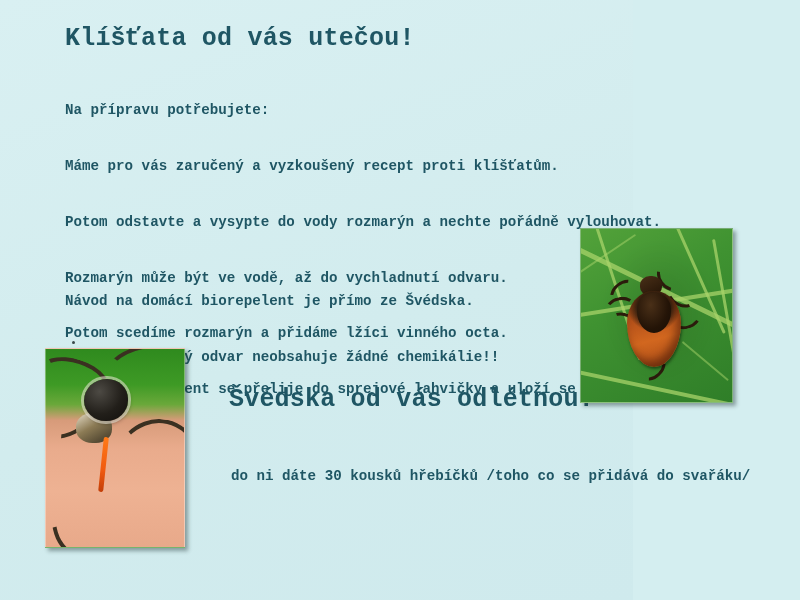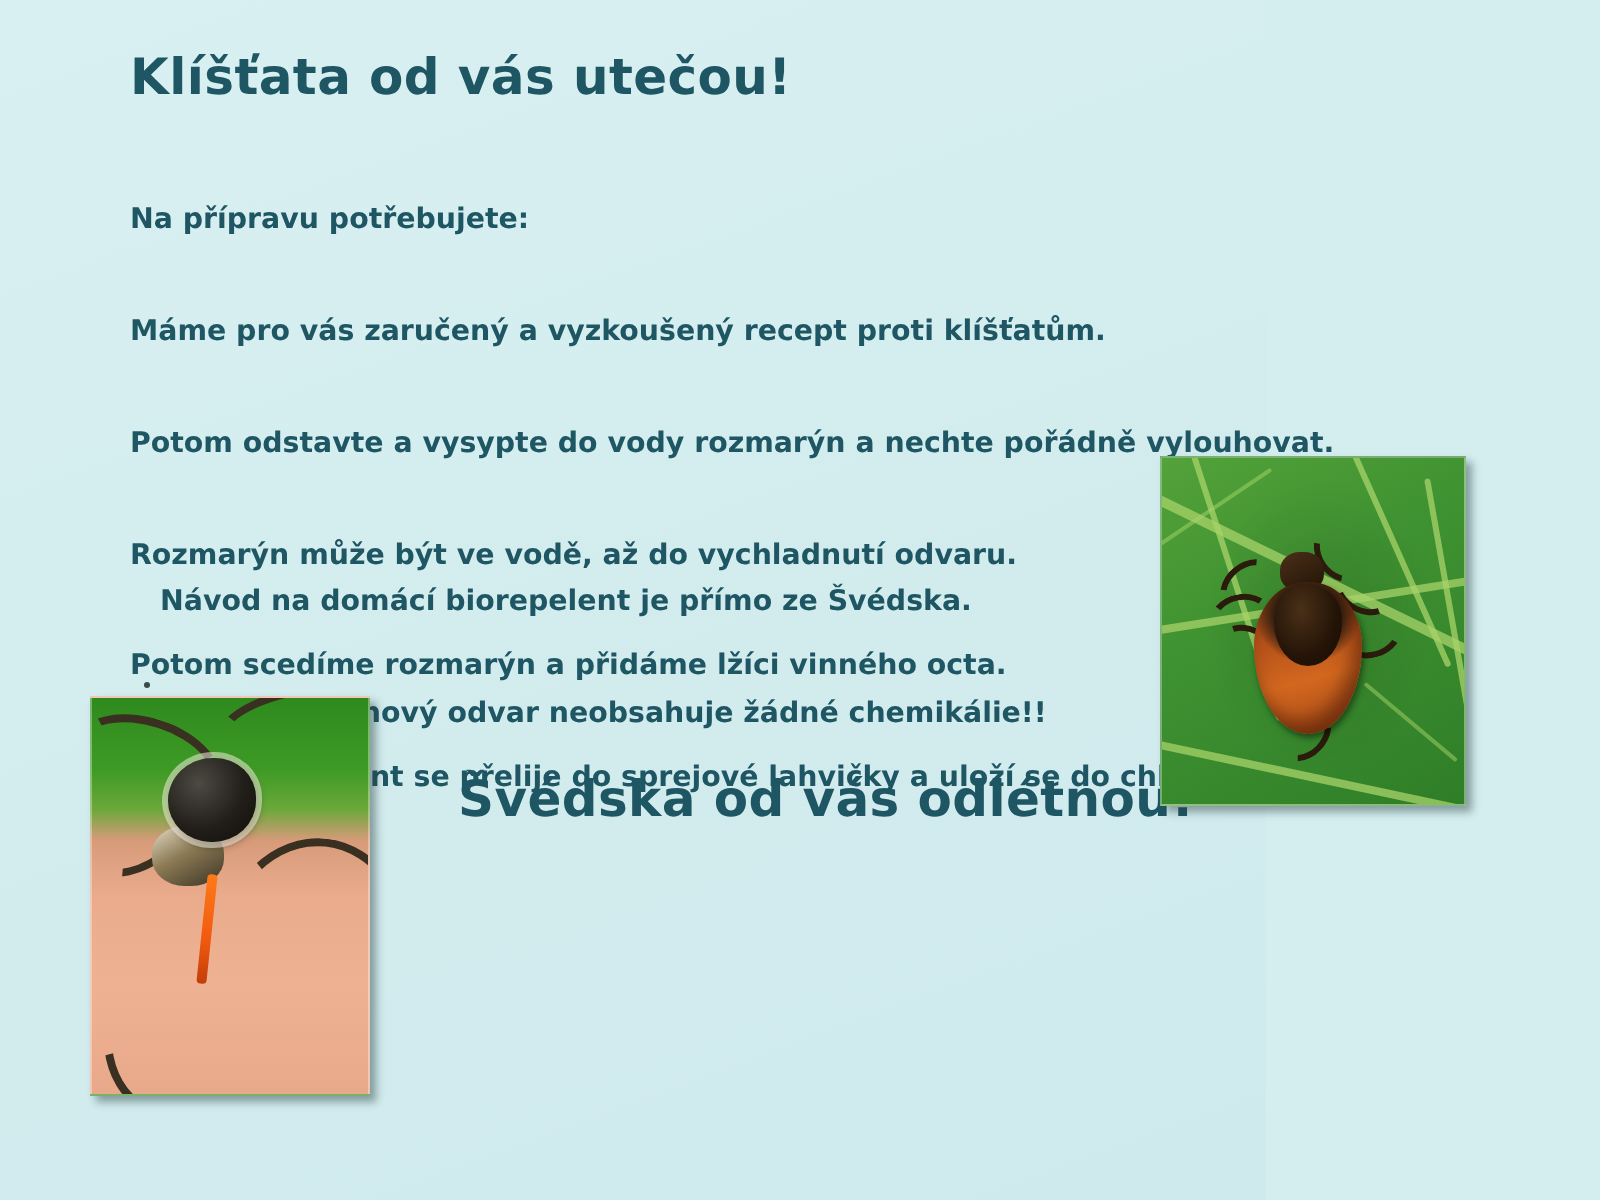--- a/index.html
+++ b/index.html
@@ -11,20 +11,21 @@
     height: 600px;
     overflow: hidden;
     background: #d4eef0;
     font-family: "DejaVu Sans", sans-serif;
   }
   .slide {
     position: relative;
     width: 633px;
     height: 600px;
     background: linear-gradient(160deg, #d9f0f2 0%, #d2ecee 55%, #cfeaed 100%);
+    font-family: Liberation Mono, monospace;
   }
 
   
   .heading {
     position: absolute;
     color: #1f5664;
     font-weight: bold;
     font-size: 25px;
     letter-spacing: 0.2px;
     white-space: nowrap;
@@ -34,21 +35,21 @@
 
   .body-text {
     position: absolute;
     color: #1f5664;
     font-weight: bold;
     font-size: 14.2px;
     line-height: 18.6px;
     white-space: pre;
   }
   #ticks-body { left: 65px; top: 64px; }
-  #ticks-note { left: 80px; top: 255px; }
+  #ticks-note { left: 65px; top: 255px; }
   #mosquito-body { left: 231px; top: 430px; }
 
   .body-text .line { display: block; }
 
   
   .photo {
     position: absolute;
     overflow: hidden;
     box-shadow: 3px 3px 4px rgba(40, 60, 60, 0.45);
     border: 1px solid rgba(255,255,255,0.35);
@@ -199,20 +200,21 @@
   </div>
 
   <div class="body-text" id="ticks-note">
     <span class="line">Návod na domácí biorepelent je přímo ze Švédska.</span>
     <span class="line">Náš rozmarýnový odvar neobsahuje žádné chemikálie!!</span>
   </div>
 
   <div class="heading" id="heading-mosquitoes">Švédska od vás odlétnou!</div>
 
   <div class="body-text" id="mosquito-body">
+    <span class="line">do ni dáte 30 kousků hřebíčků /toho co se přidává do svařáku/</span>
     
     
   </div>
 
   <div class="photo" id="photo-tick">
     <div class="leaf-veins">
       <div class="vein" style="left:-10px; top:14px; width:190px; height:5px; transform:rotate(26deg);"></div>
       <div class="vein" style="left:-14px; top:86px; width:190px; height:4px; transform:rotate(-9deg);"></div>
       <div class="vein" style="left:-8px; top:140px; width:190px; height:4px; transform:rotate(12deg);"></div>
       <div class="vein" style="left:14px; top:-12px; width:150px; height:3px; transform:rotate(72deg);"></div>

